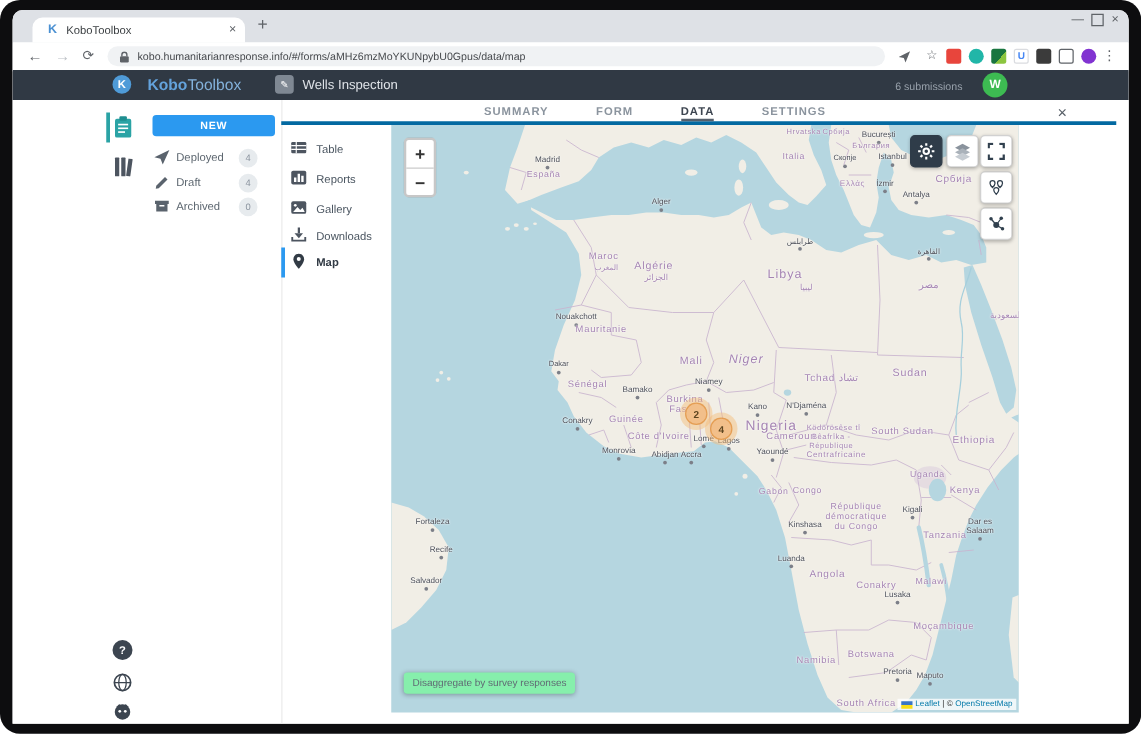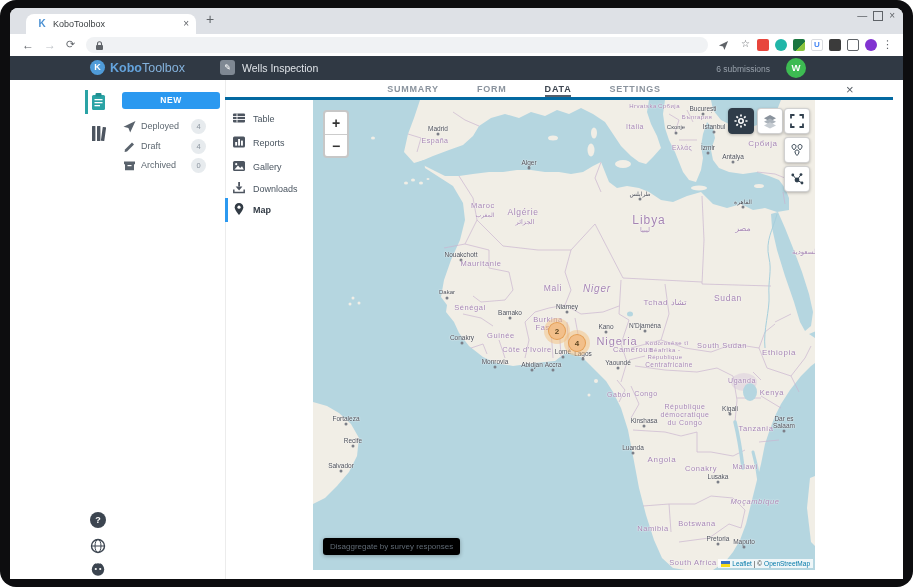--- a/index.html
+++ b/index.html
@@ -20,21 +20,21 @@
   .pill{position:absolute;left:76px;top:3px;width:622px;height:16px;background:#f0f2f4;border-radius:9px;}
   .urltext{position:absolute;left:24px;top:0;font-size:8.5px;line-height:16px;color:#46494d;white-space:nowrap;}
   .lock{position:absolute;left:9px;top:3.5px;}
   .ext{position:absolute;top:5px;width:12px;height:12px;border-radius:2px;}
   .circ{border-radius:50%;}
   
   .khdr{position:absolute;left:0;top:48px;width:893px;height:24px;background:#303944;}
   .klogo-glyph{position:absolute;left:80px;top:4px;width:15px;height:15px;border-radius:50%;background:#4f9bd8;color:#fff;
     font-size:9px;font-weight:bold;text-align:center;line-height:15px;}
   .klogo-text{position:absolute;left:100px;top:5px;font-size:12.5px;color:#64a3dc;}
-  .klogo-text b{font-weight:bold;}
+  .klogo-text b{font-weight:bold;margin-left:8px;}
   .klogo-text span{color:#84b2dc;font-weight:normal;}
   .projicon{position:absolute;left:210px;top:4px;width:15px;height:15px;border-radius:3px;background:#7f8893;color:#fff;
     font-size:8px;text-align:center;line-height:15px;}
   .projtitle{position:absolute;left:232px;top:6px;font-size:10.5px;color:#dfe3e8;}
   .subs{position:absolute;right:133px;top:8px;font-size:8.5px;color:#98a1ab;}
   .avatar{position:absolute;left:776px;top:2px;width:20px;height:20px;border-radius:50%;background:#3dbb52;color:#fff;
     font-size:9.5px;font-weight:bold;text-align:center;line-height:20px;}
   
   .appbody{position:absolute;left:0;top:72px;width:893px;height:499px;background:#fff;}
   .vdiv{position:absolute;top:0;bottom:0;width:1px;background:#ececec;}
@@ -68,21 +68,21 @@
   .cluster{position:absolute;width:26px;height:26px;border-radius:50%;background:rgba(243,186,118,.45);}
   .cluster-in{position:absolute;inset:4px;border-radius:50%;background:#f2bf8a;border:1px solid rgba(225,150,70,.8);
     display:flex;align-items:center;justify-content:center;font-size:8px;font-weight:bold;color:#5d4520;}
   .zoomctl{position:absolute;left:10px;top:10px;width:26px;height:48px;background:#fff;border:2px solid rgba(0,0,0,.22);
     border-radius:4px;box-sizing:border-box;}
   .zbtn{width:100%;height:22px;text-align:center;font-size:14px;font-weight:bold;color:#333;line-height:22px;}
   .zbtn:first-child{border-bottom:1px solid #ccc;}
   .mapbtn{position:absolute;width:26px;height:26px;border-radius:4px;background:#fff;border:1px solid rgba(0,0,0,.18);
     box-shadow:0 1px 3px rgba(0,0,0,.25);box-sizing:border-box;display:flex;align-items:center;justify-content:center;}
   .mapbtn.dark{background:#2f3c49;border-color:#2f3c49;}
-  .disagg{position:absolute;left:10px;top:438px;height:17px;background:#000000;border-radius:3px;box-shadow:0 1px 4px rgba(0,0,0,.3);
+  .disagg{position:absolute;left:10px;top:438px;height:17px;background:#86efac;border-radius:3px;box-shadow:0 1px 4px rgba(0,0,0,.3);
     font-size:8px;color:#606a74;line-height:17px;padding:0 7px;white-space:nowrap;}
   .attrib{position:absolute;right:2px;bottom:2px;background:rgba(255,255,255,.78);font-size:6.5px;color:#333;
     padding:1px 3px;display:flex;align-items:center;gap:2px;}
   .attrib a{color:#0078A8;text-decoration:none;}
   .uaflag{display:inline-block;width:9px;height:6px;background:linear-gradient(#3a75c4 50%,#f9dd16 50%);}
 </style>
 </head>
 <body>
 
 <div class="frame">
@@ -104,20 +104,21 @@
 
   <div class="urlrow">
     <span class="navic" style="left:12px">←</span>
     <span class="navic" style="left:34px;color:#bdc1c6">→</span>
     <span class="navic" style="left:56px;font-size:11px">⟳</span>
     <div class="pill">
       <svg class="lock" width="9" height="10" viewBox="0 0 9 10">
             <rect x="1" y="4" width="7" height="5" rx="1" fill="#5f6368"></rect>
             <path d="M2.5,4 V2.8 a2,2 0 0 1 4,0 V4" fill="none" stroke="#5f6368" stroke-width="1.1"></path>
           </svg>
+      <span class="urltext">kobo.humanitarianresponse.info/#/forms/aMHz6mzMoYKUNpybU0Gpus/data/map</span>
     </div>
     <svg class="navic" style="left:708px;top:6px" width="11" height="11" viewBox="0 0 12 12">
           <path d="M1,6 L11,1 L7,11 L5.5,7 Z" fill="#5f6368"></path>
         </svg>
     <span class="navic" style="left:731px;font-size:10px">☆</span>
     <span class="ext" style="right:134px;background:#e8453c"></span>
     <span class="ext circ" style="right:116px;background:#21b6a8"></span>
     <span class="ext" style="right:98px;background:linear-gradient(135deg,#19753f 60%,#8bc53f 60%)"></span>
     <span class="ext" style="right:80px;background:#fff;border:1px solid #dadce0;box-sizing:border-box;color:#4687f4;font-size:8px;font-weight:bold;text-align:center;line-height:10px">U</span>
     <span class="ext" style="right:62px;background:#3b3b3b"></span>
@@ -361,21 +362,21 @@
             <span class="mlb mcity" style="left: 479px; top: 83px; font-size: 6px;">دمشق</span>
             <i class="mdot" style="left: 479px; top: 89px;"></i>
             <span class="mlb mcountry" style="left: 170px; top: 105px; font-size: 7.5px;">Maroc</span>
             <span class="mlb mcountry" style="left: 172px; top: 114px; font-size: 6px;">المغرب</span>
             <span class="mlb mcity" style="left: 216px; top: 62px; font-size: 6.5px;">Alger</span>
             <i class="mdot" style="left: 216px; top: 68px;"></i>
             <span class="mlb mcountry" style="left: 210px; top: 112px; font-size: 8.5px;">Algérie</span>
             <span class="mlb mcountry" style="left: 212px; top: 122px; font-size: 6.5px;">الجزائر</span>
             <span class="mlb mcity" style="left: 327px; top: 93px; font-size: 6px;">طرابلس</span>
             <i class="mdot" style="left: 327px; top: 99px;"></i>
-            <span class="mlb mcountry" style="left: 336px; top: 120px; font-size: 12px;">Libya</span>
+            <span class="mlb mcountry" style="left: 315px; top: 120px; font-size: 10px;">Libya</span>
             <span class="mlb mcountry" style="left: 332px; top: 130px; font-size: 6.5px;">ليبيا</span>
             <span class="mlb mcity" style="left: 430px; top: 101px; font-size: 6px;">القاهرة</span>
             <i class="mdot" style="left: 430px; top: 107px;"></i>
             <span class="mlb mcountry" style="left: 430px; top: 128px; font-size: 8px;">مصر</span>
             <span class="mlb mcountry" style="left: 492px; top: 152px; font-size: 7px;">السعودية</span>
             <span class="mlb mcity" style="left: 148px; top: 154px; font-size: 6.5px;">Nouakchott</span>
             <i class="mdot" style="left: 148px; top: 160px;"></i>
             <span class="mlb mcountry" style="left: 168px; top: 163px; font-size: 7.5px;">Mauritanie</span>
             <span class="mlb mcity" style="left: 134px; top: 192px; font-size: 6px;">Dakar</span>
             <i class="mdot" style="left: 134px; top: 198px;"></i>
@@ -433,21 +434,21 @@
             <span class="mlb mcity" style="left: 471px; top: 318px; font-size: 6.5px;">Dar es</span>
             <span class="mlb mcity" style="left: 471px; top: 325px; font-size: 6.5px;">Salaam</span>
             <i class="mdot" style="left: 471px; top: 331px;"></i>
             <span class="mlb mcity" style="left: 320px; top: 347px; font-size: 6.5px;">Luanda</span>
             <i class="mdot" style="left: 320px; top: 353px;"></i>
             <span class="mlb mcountry" style="left: 349px; top: 359px; font-size: 8px;">Angola</span>
             <span class="mlb mcountry" style="left: 388px; top: 368px; font-size: 7.5px;">Conakry</span>
             <span class="mlb mcity" style="left: 405px; top: 376px; font-size: 6.5px;">Lusaka</span>
             <i class="mdot" style="left: 405px; top: 382px;"></i>
             <span class="mlb mcountry" style="left: 432px; top: 366px; font-size: 7px;">Malawi</span>
-            <span class="mlb mcountry" style="left: 442px; top: 401px; font-size: 7.5px; font-style: italic;">Moçambique</span>
+            <span class="mlb mcountry" style="left: 442px; top: 401px; font-size: 7.5px;">Moçambique</span>
             <span class="mlb mcountry" style="left: 340px; top: 428px; font-size: 7.5px;">Namibia</span>
             <span class="mlb mcountry" style="left: 384px; top: 423px; font-size: 7.5px;">Botswana</span>
             <span class="mlb mcity" style="left: 405px; top: 438px; font-size: 6.5px;">Pretoria</span>
             <i class="mdot" style="left: 405px; top: 444px;"></i>
             <span class="mlb mcity" style="left: 431px; top: 441px; font-size: 6.5px;">Maputo</span>
             <i class="mdot" style="left: 431px; top: 447px;"></i>
             <span class="mlb mcountry" style="left: 380px; top: 462px; font-size: 7.5px;">South Africa</span>
             <span class="mlb mcity" style="left: 33px; top: 318px; font-size: 6.5px;">Fortaleza</span>
             <i class="mdot" style="left: 33px; top: 324px;"></i>
             <span class="mlb mcity" style="left: 40px; top: 340px; font-size: 6.5px;">Recife</span>

